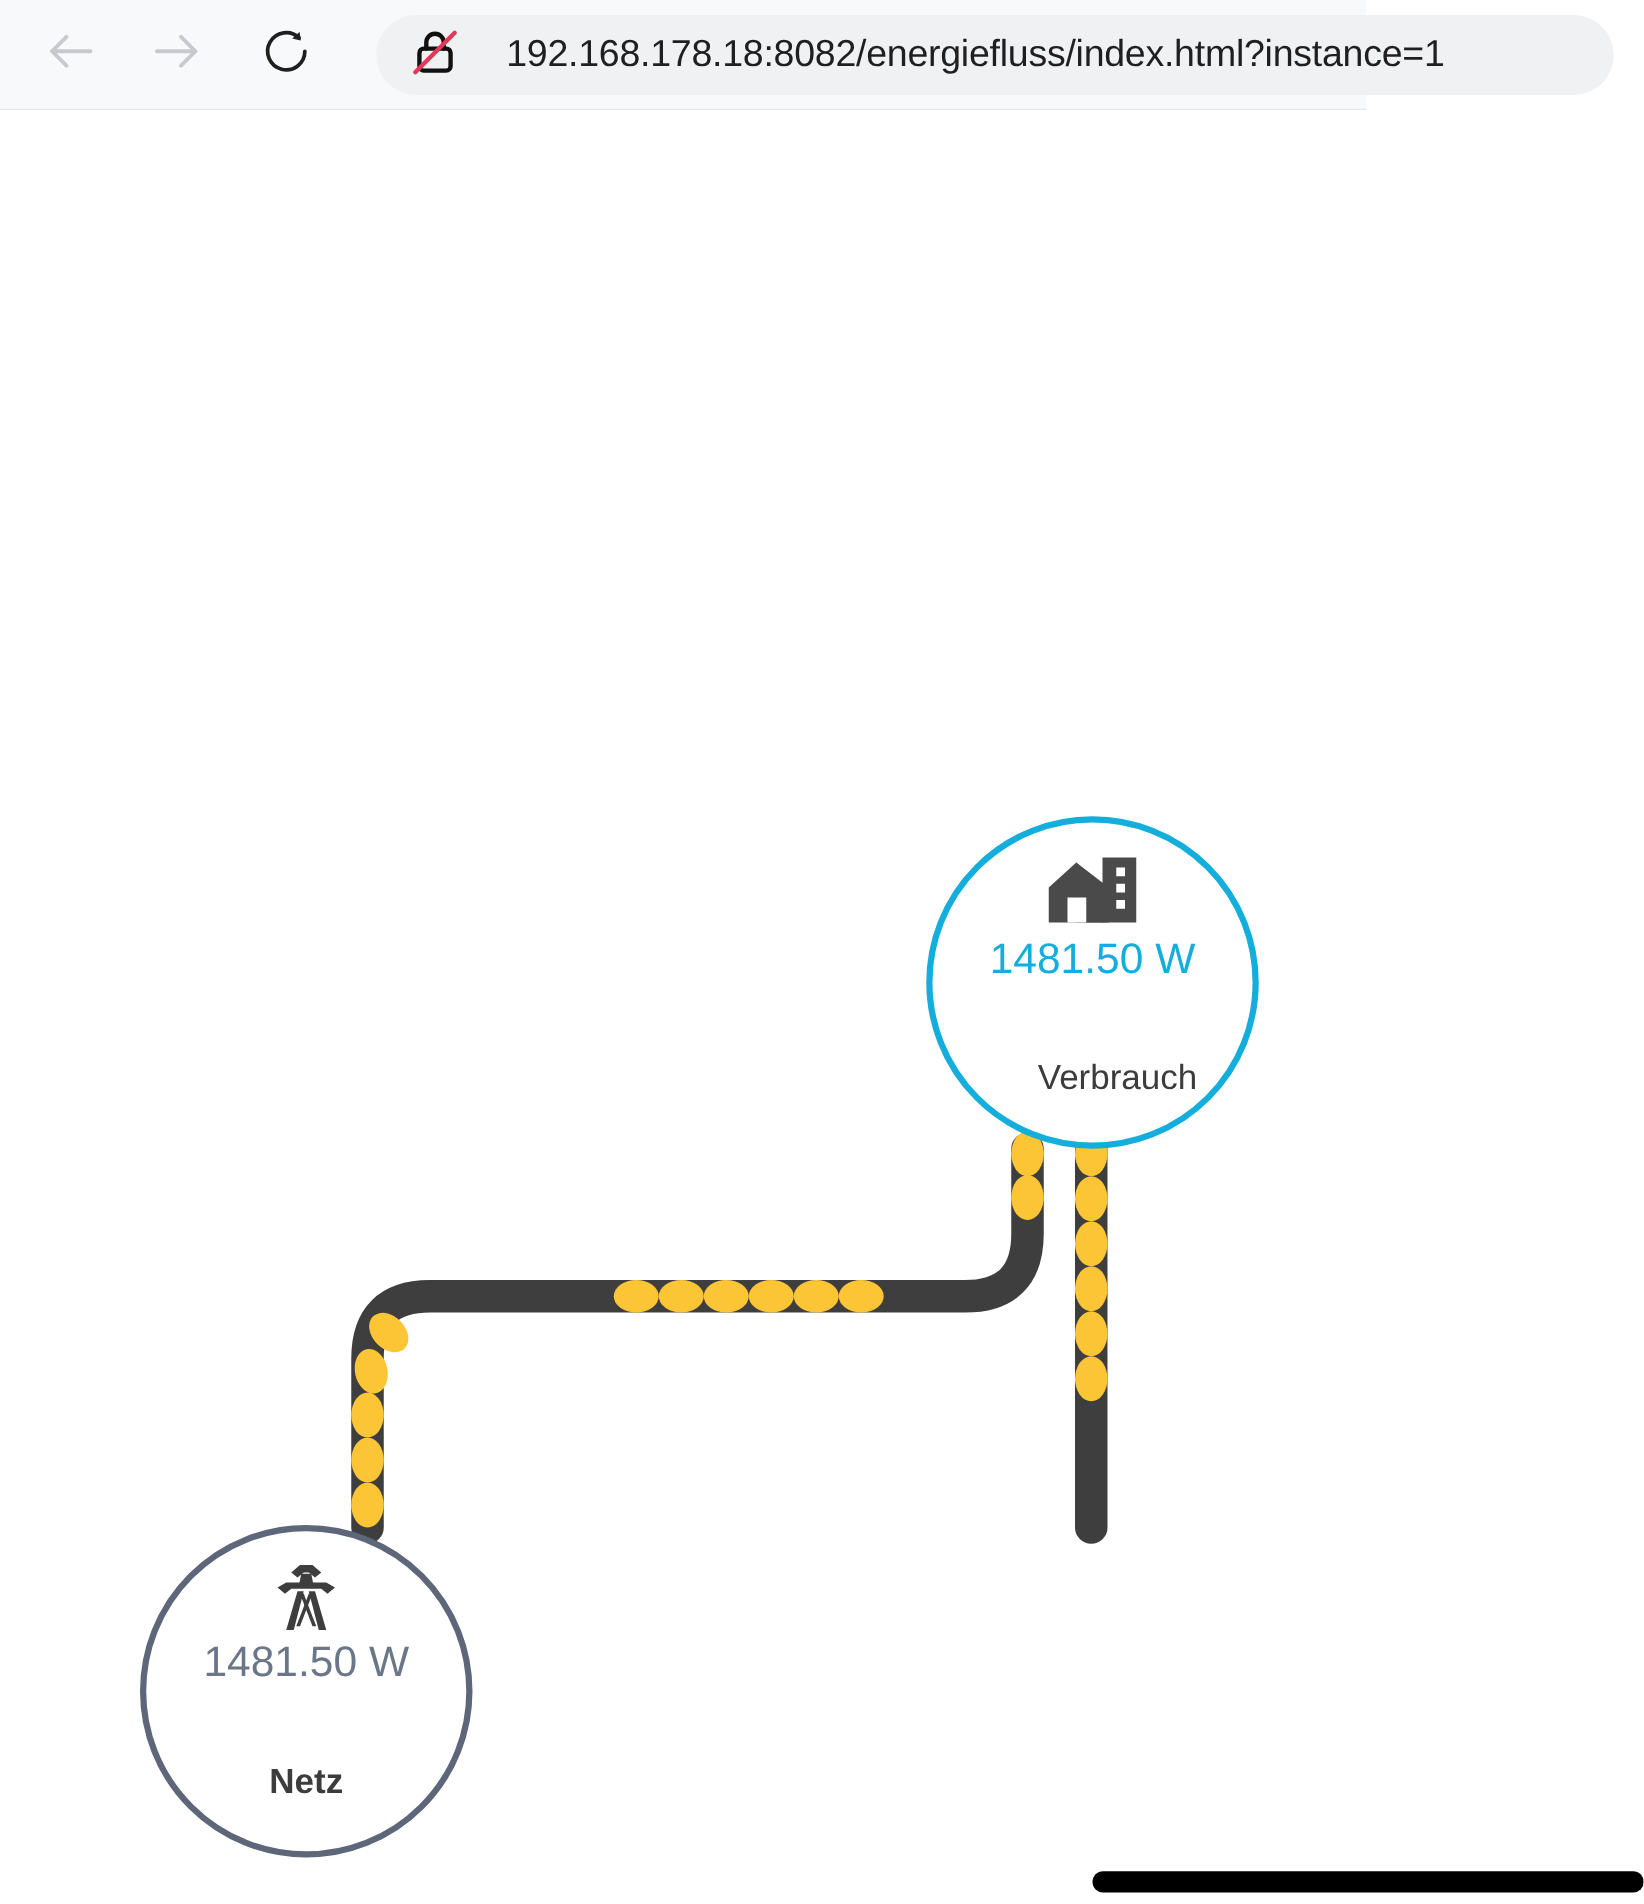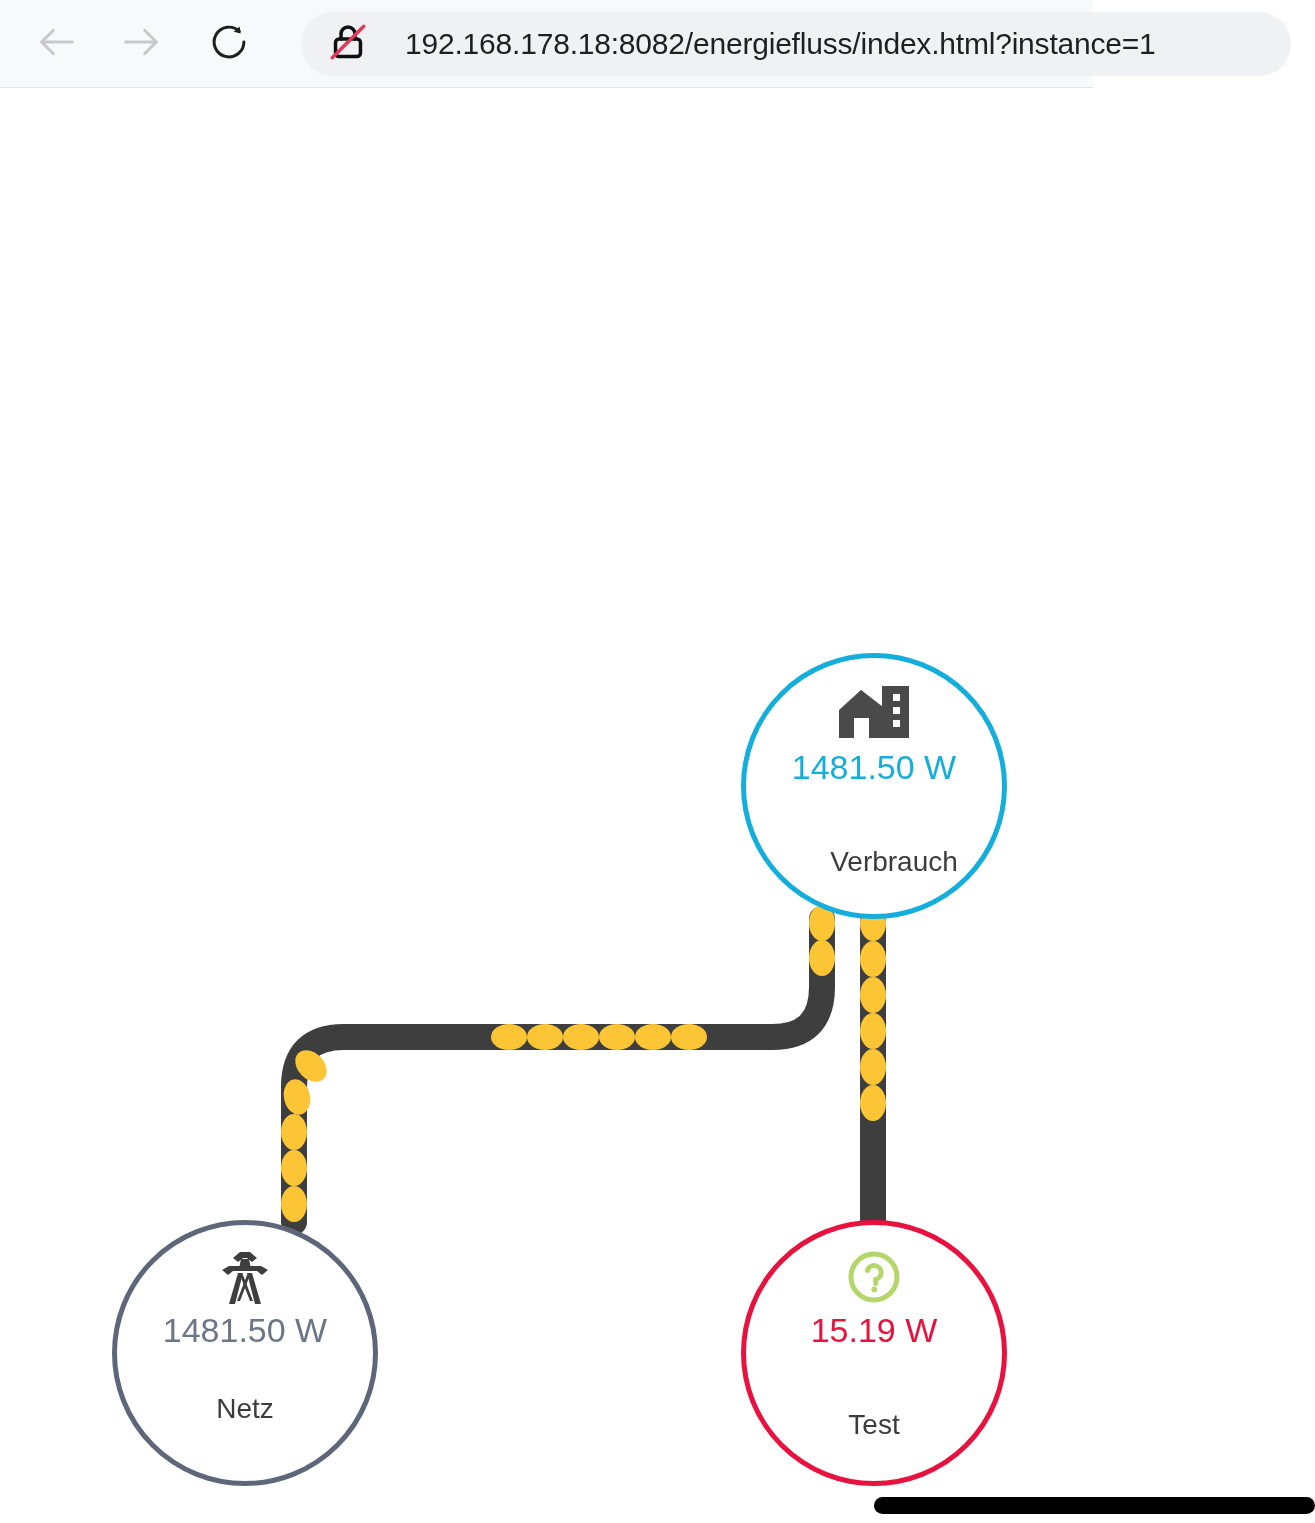--- a/index.html
+++ b/index.html
@@ -130,21 +130,21 @@
   
   #node-netz {
     left: 112px;
     top: 1131px;
     width: 266px;
     height: 266px;
     border: 5px solid #5d6779;
   }
   #node-netz .node-icon { margin-top: 24px; height: 58px; }
   #node-netz .node-value { margin-top: 6px; color: #6b7689; }
-  #node-netz .node-label { margin-top: 46px; }
+  #node-netz .node-label { margin-top: 62px; font-weight: bold; }
 
   
   #node-test {
     left: 741px;
     top: 1131px;
     width: 266px;
     height: 266px;
     border: 5px solid #e8123f;
   }
   #node-test .node-icon { margin-top: 24px; height: 56px; }
@@ -284,29 +284,18 @@
           <path d="M31 24 L36 24 L45 55 L39 55 Z" fill="#3e3e3e"></path>
 
           <path d="M24 26 L27 26 L37 52 L34 52 Z" fill="#3e3e3e"></path>
           <path d="M31 26 L34 26 L24 52 L21 52 Z" fill="#3e3e3e"></path>
         </svg>
       </div>
       <div class="node-value">1481.50 W</div>
       <div class="node-label">Netz</div>
     </div>
 
-    <div class="node" id="node-test">
-      <div class="node-icon">
-        <svg width="56" height="56" viewBox="0 0 56 56">
-          <circle cx="28" cy="28" r="23" fill="none" stroke="#b4d66a" stroke-width="5"></circle>
-          <path d="M21.5 21.5 a7 7 0 1 1 8.2 8.9 v4.2" fill="none" stroke="#b4d66a" stroke-width="5" stroke-linecap="round"></path>
-          <circle cx="28.3" cy="40.5" r="2.9" fill="#b4d66a"></circle>
-        </svg>
-      </div>
-      <div class="node-value">15.19 W</div>
-      <div class="node-label">Test</div>
-    </div>
 
   </div>
 
   <div id="horizontal-scrollbar-thumb"></div>
 
 </div>
 
 </body></html>

